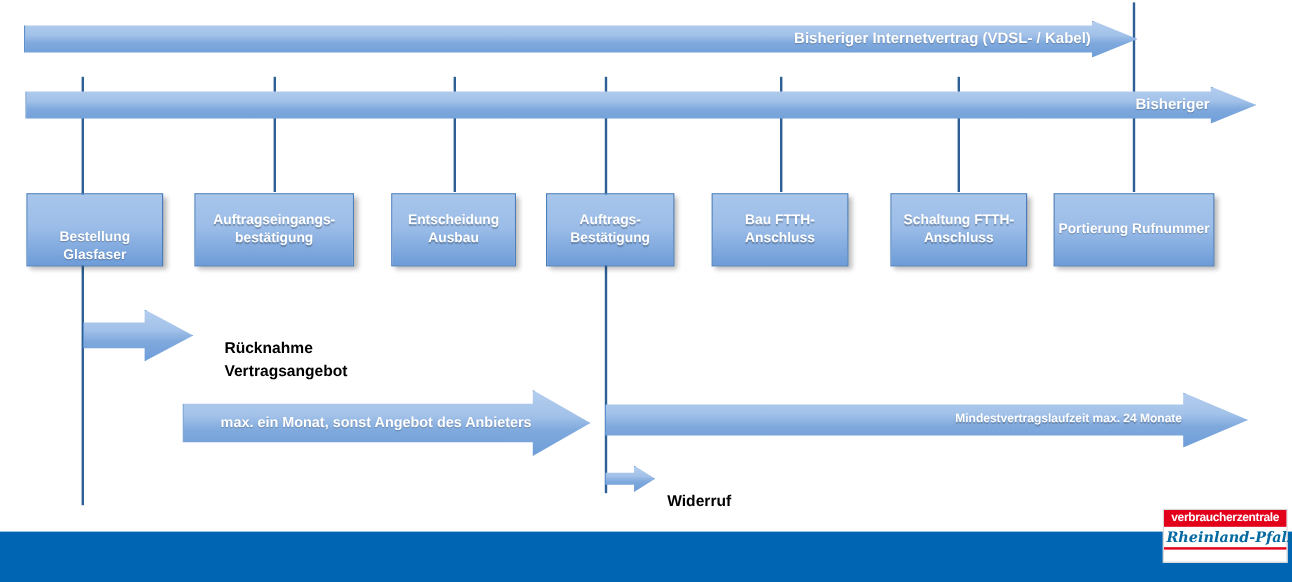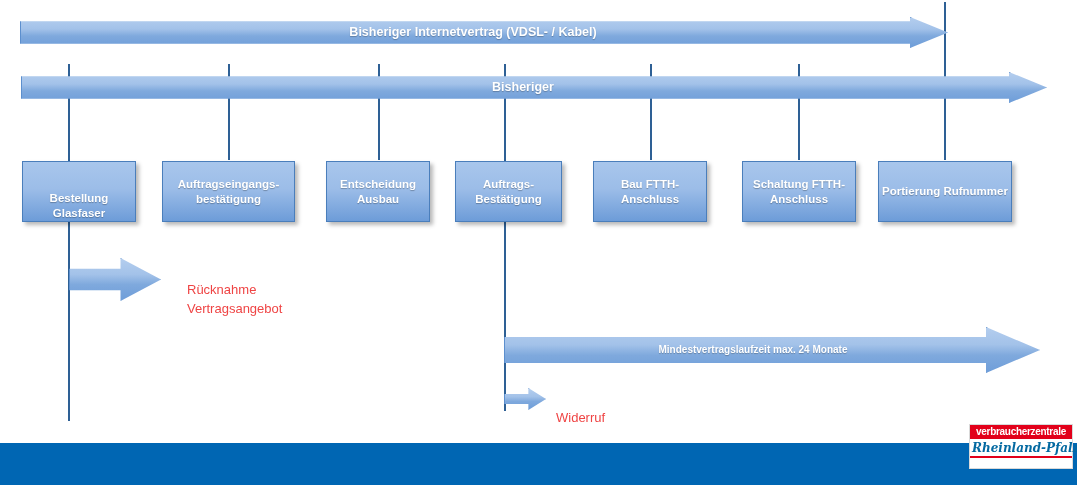--- a/index.html
+++ b/index.html
@@ -16,21 +16,21 @@
     height: 485px;
     background: #ffffff;
     overflow: hidden;
   }
 
   
   .arrow {
     position: absolute;
     display: flex;
     align-items: center;
-    justify-content: center;
+    justify-content: flex-end;
     box-sizing: border-box;
     color: #ffffff;
     font-weight: bold;
     text-align: center;
     line-height: 1.22;
     background: linear-gradient(to bottom, #b3cdee 0%, #a3c2e9 38%, #7fa9dd 62%, #6f9ed9 100%);
     border: 1px solid #5c8fce;
     filter: drop-shadow(2px 2px 2px rgba(0,0,0,0.30));
     text-shadow: 0 1px 1px rgba(0,0,0,0.25);
     padding-left: 16px;
@@ -58,22 +58,22 @@
   
   .tick {
     position: absolute;
     width: 2px;
     background: #2e6095;
   }
 
   
   .caption {
     position: absolute;
-    color: #ef4444;
-    font-weight: normal;
+    color: #000000;
+    font-weight: bold;
     font-size: 13px;
     line-height: 1.45;
     white-space: pre-line;
   }
 
   
   #bottom-bar {
     position: absolute;
     left: 0;
     width: 1077px;
@@ -172,20 +172,26 @@
   <div class="arrow" style="left:69px; top:258px; width:92px; height:43px;
               clip-path: polygon(0 25%, 56% 25%, 56% 0, 100% 50%, 56% 100%, 56% 75%, 0 75%);">
     <span></span>
   </div>
 
   <div class="caption" style="left:187px; top:262px;">
     <span>Rücknahme
 Vertragsangebot</span>
   </div>
 
+  <div class="arrow" style="left:152px; top:325px; width:340px; height:55px; font-size:12px;
+              clip-path: polygon(0 21%, calc(100% - 48px) 21%, calc(100% - 48px) 0, 100% 50%, calc(100% - 48px) 100%, calc(100% - 48px) 79%, 0 79%);
+              padding-right:48px;">
+    <span>max. ein Monat,
+sonst Angebot des Anbieters</span>
+  </div>
 
   <div class="arrow" style="left:504px; top:327px; width:536px; height:46px; font-size:10px;
               clip-path: polygon(0 22%, calc(100% - 54px) 22%, calc(100% - 54px) 0, 100% 50%, calc(100% - 54px) 100%, calc(100% - 54px) 78%, 0 78%);
               padding-right:54px;">
     <span>Mindestvertragslaufzeit max. 24 Monate</span>
   </div>
 
   <div class="arrow" style="left:504px; top:388px; width:42px; height:22px;
               clip-path: polygon(0 27%, 58% 27%, 58% 0, 100% 50%, 58% 100%, 58% 73%, 0 73%);">
     <span></span>

